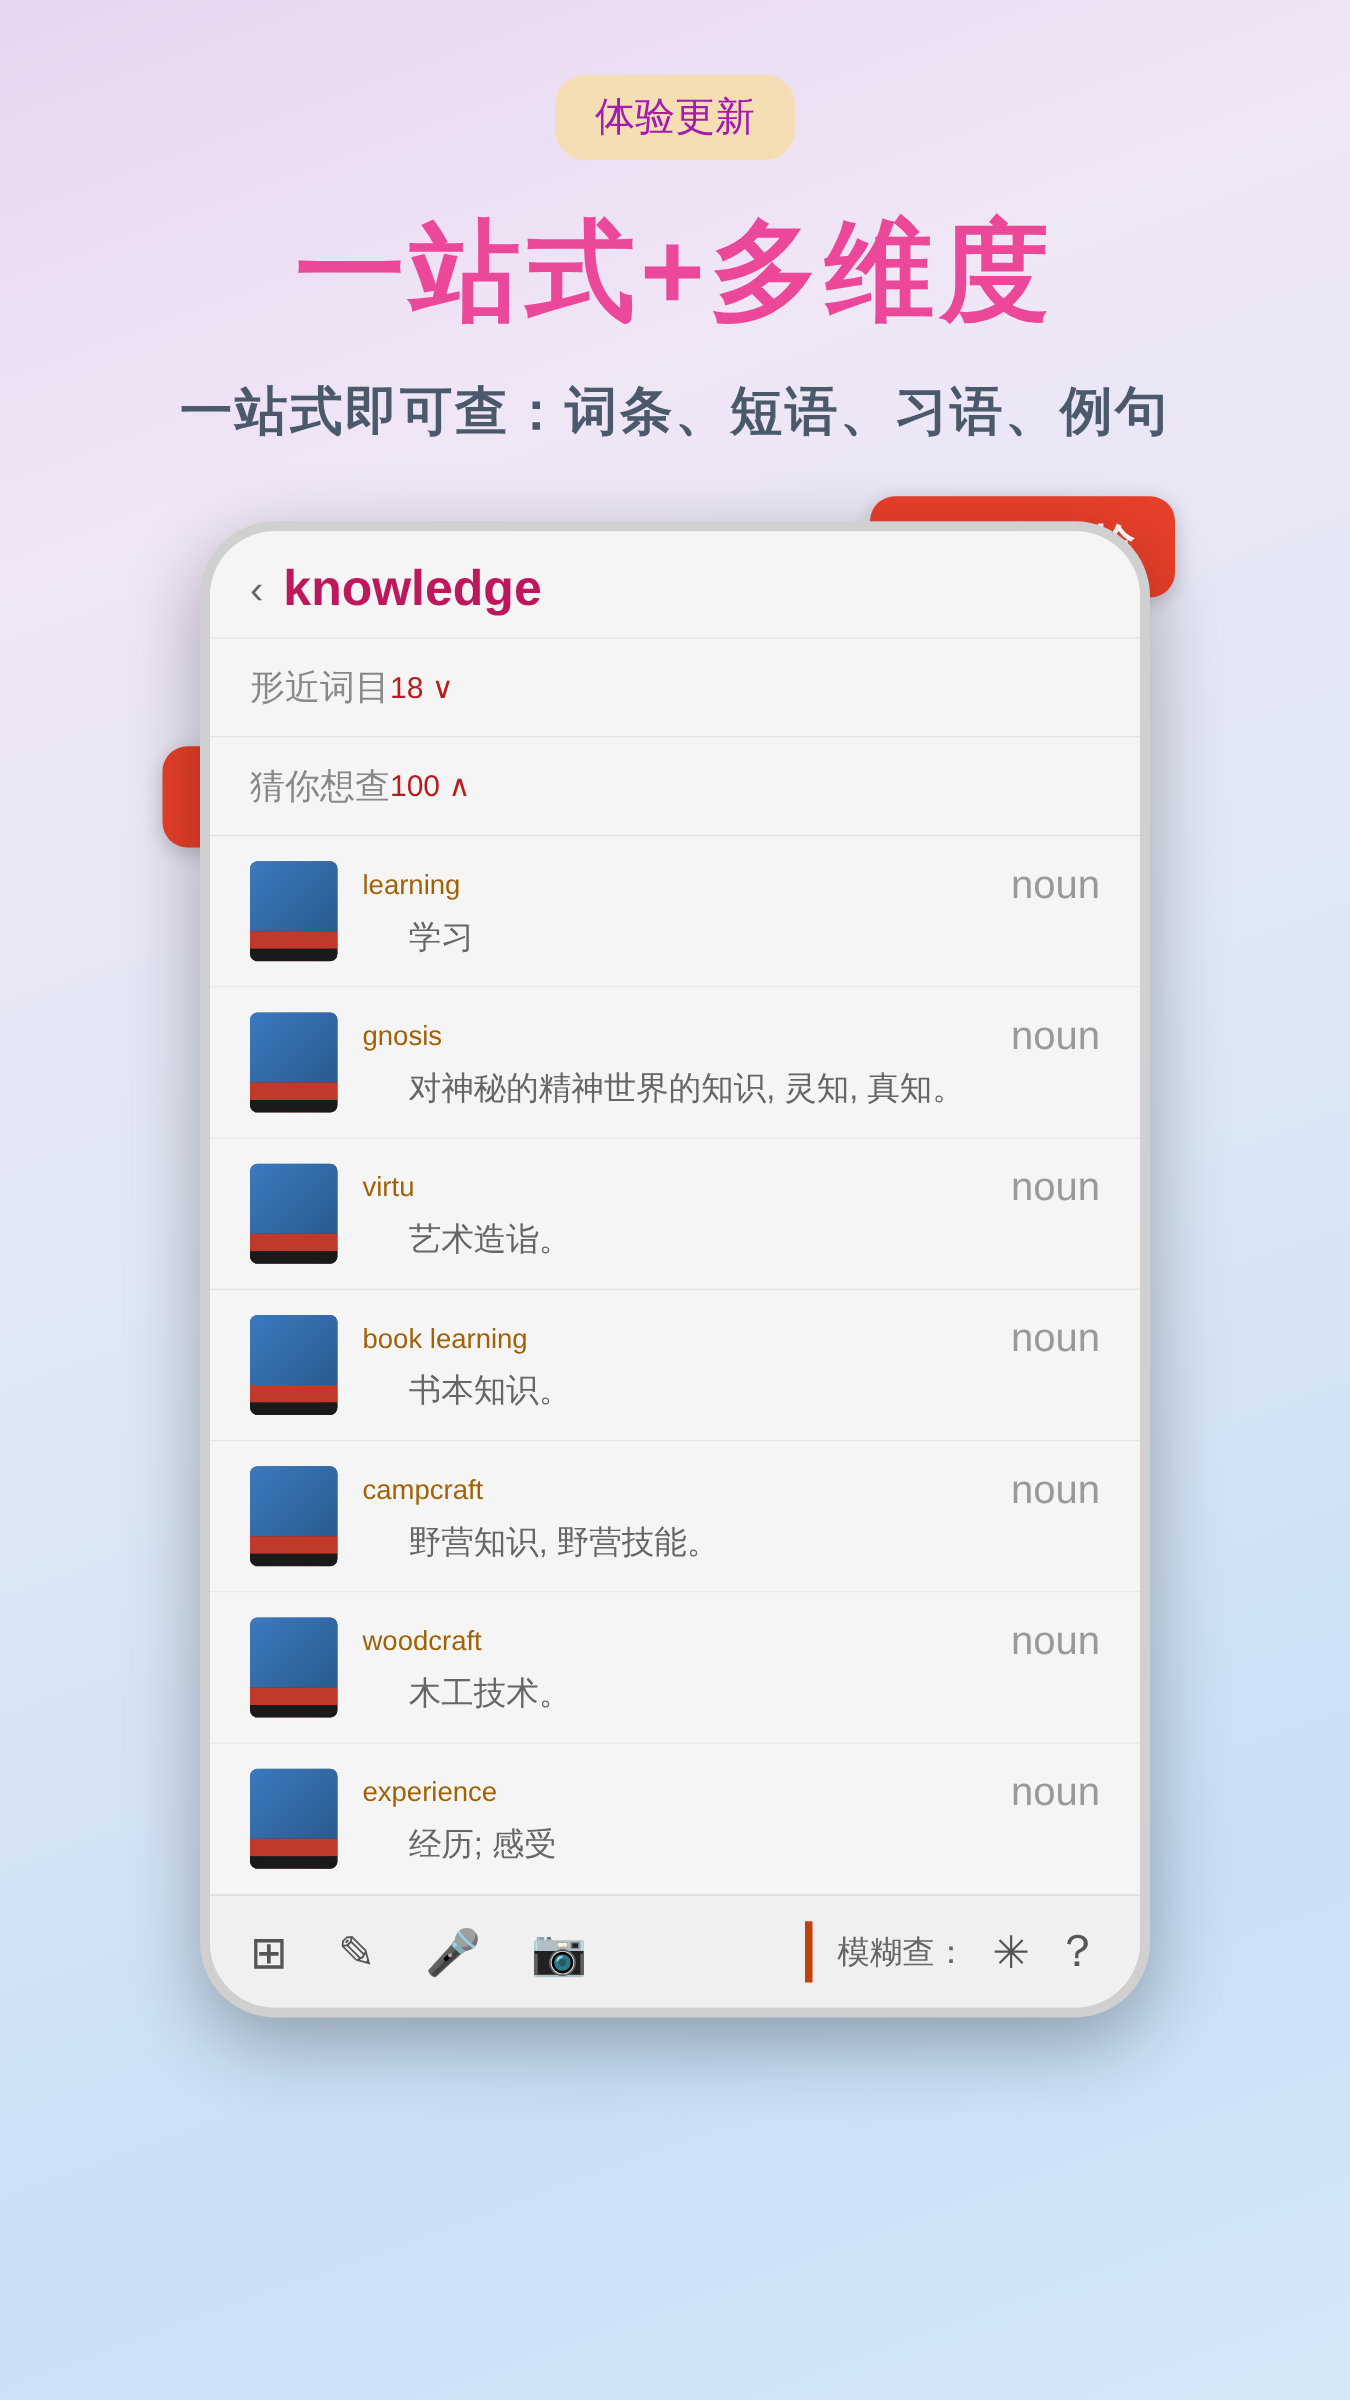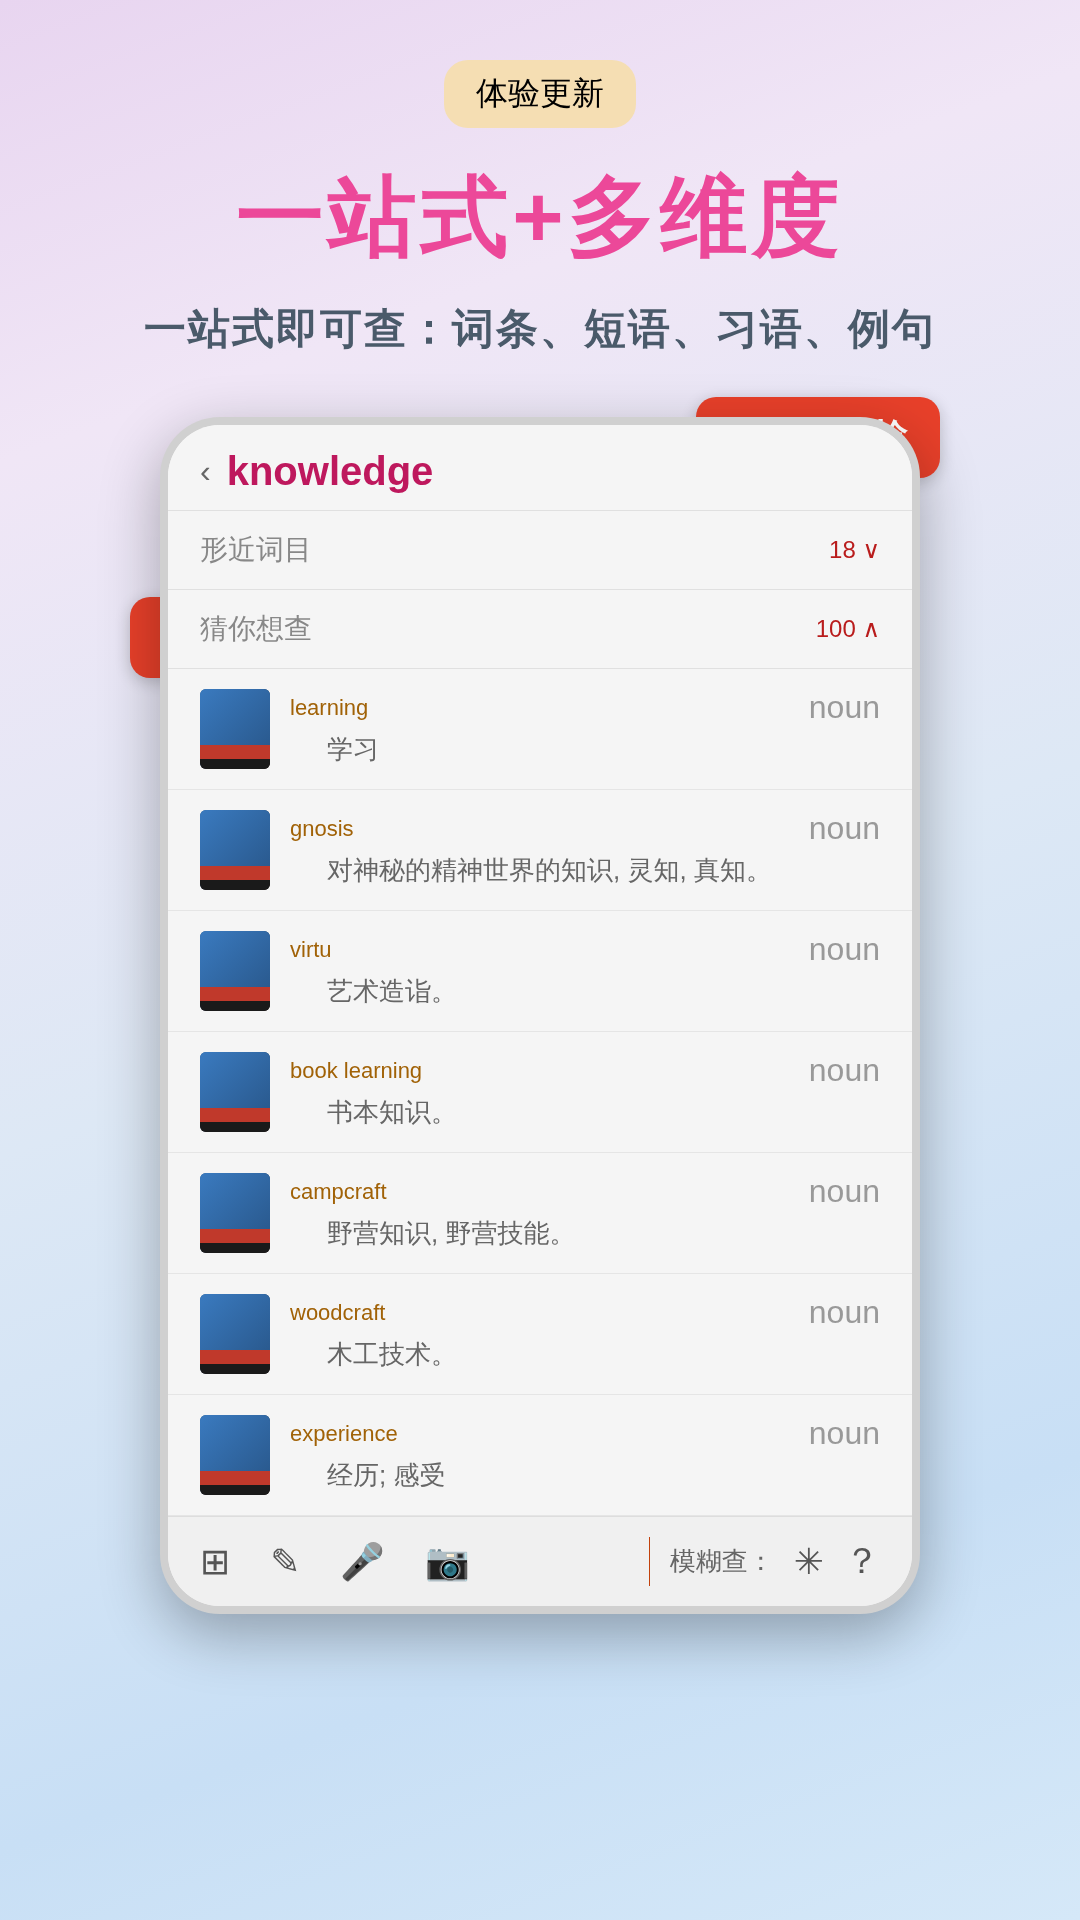--- a/index.html
+++ b/index.html
@@ -14,21 +14,21 @@
 
     
     .top-section {
       text-align: center;
       padding-top: 60px;
     }
 
     .badge {
       display: inline-block;
       background: #f5deb3;
-      color: #000000;
+      color: #a21caf;
       border-radius: 24px;
       padding: 12px 32px;
       font-size: 32px;
       font-weight: 500;
       margin-bottom: 30px;
     }
 
     .main-title {
       font-size: 88px;
       font-weight: 800;
@@ -147,21 +147,21 @@
     }
 
     
     .content-area {
       background: #f0f0f0;
       min-height: 1000px;
     }
 
     .section-header {
       display: flex;
-      justify-content: space-between;
+      justify-content: flex-start;
       align-items: center;
       padding: 20px 32px;
       border-bottom: 1px solid #e0e0e0;
       background: #f5f5f5;
     }
 
     .section-label {
       font-size: 28px;
       color: #888;
     }
@@ -249,21 +249,21 @@
 
     .toolbar-left {
       display: flex;
       gap: 40px;
     }
 
     .toolbar-right {
       display: flex;
       align-items: center;
       gap: 20px;
-      border-left: 1px solid #c2410c;
+      border-left: 6px solid #c2410c;
       padding-left: 20px;
     }
 
     .toolbar-icon {
       font-size: 36px;
       color: #555;
     }
 
     .fuzzy-label {
       font-size: 26px;

